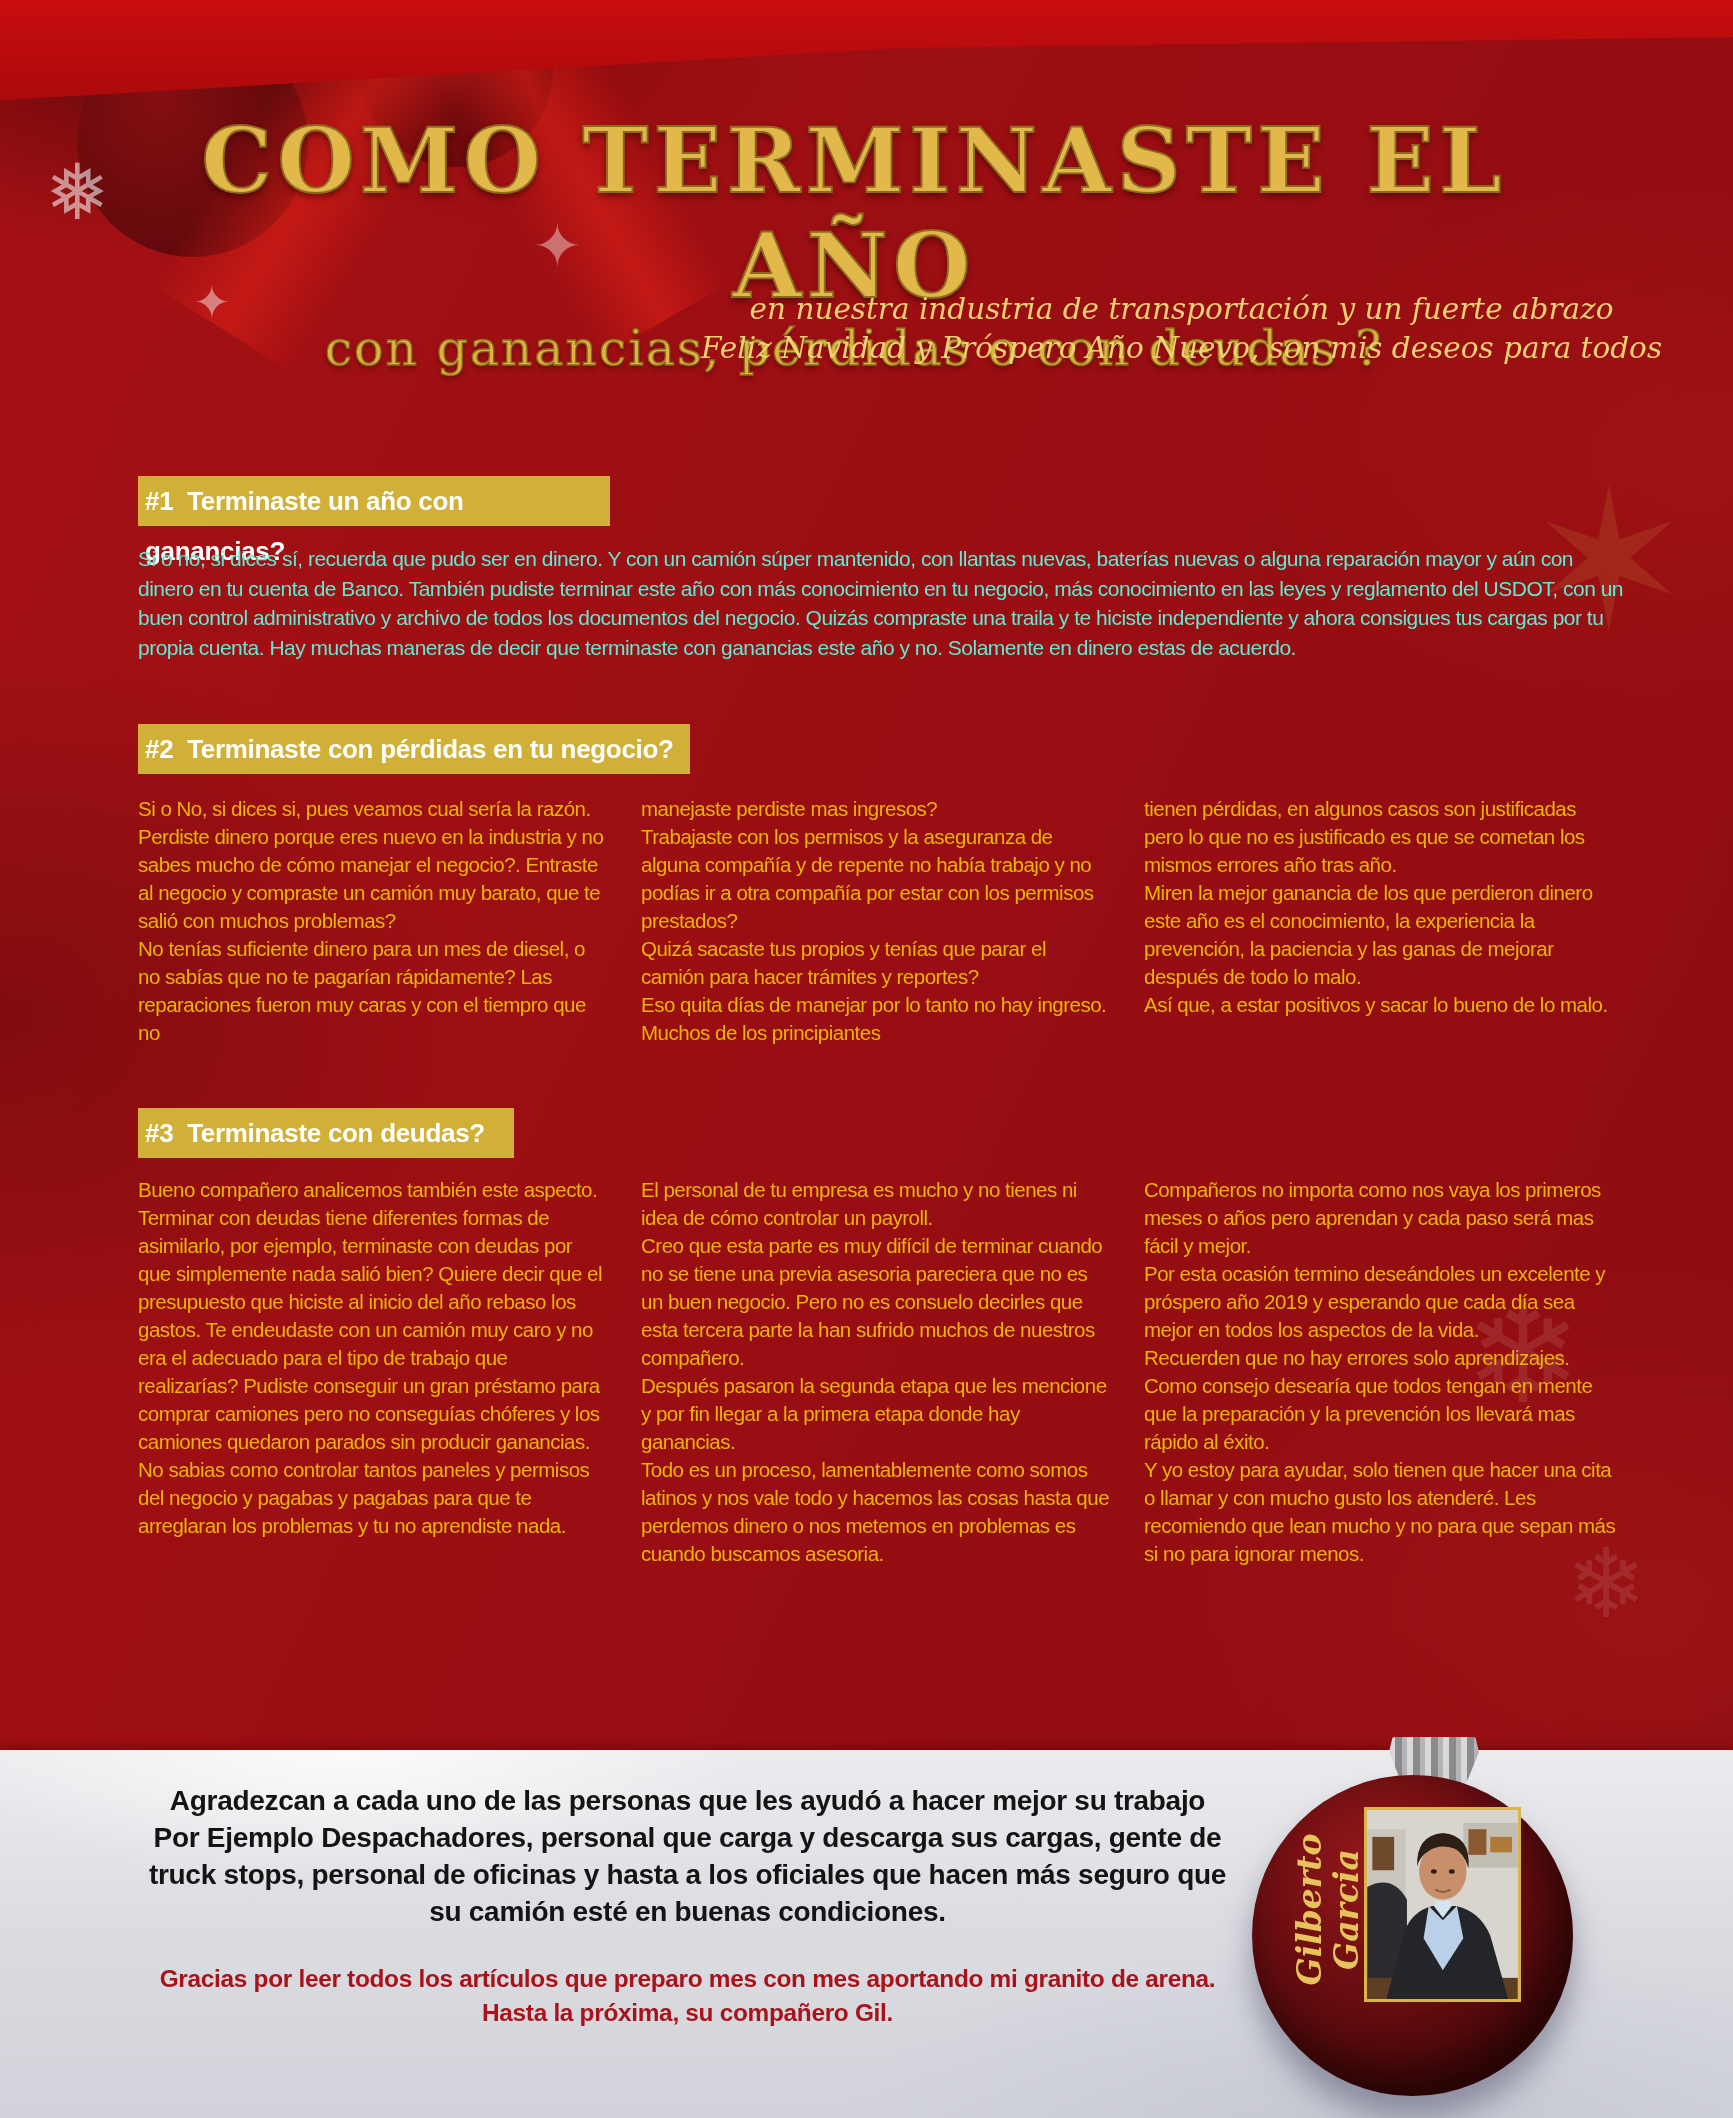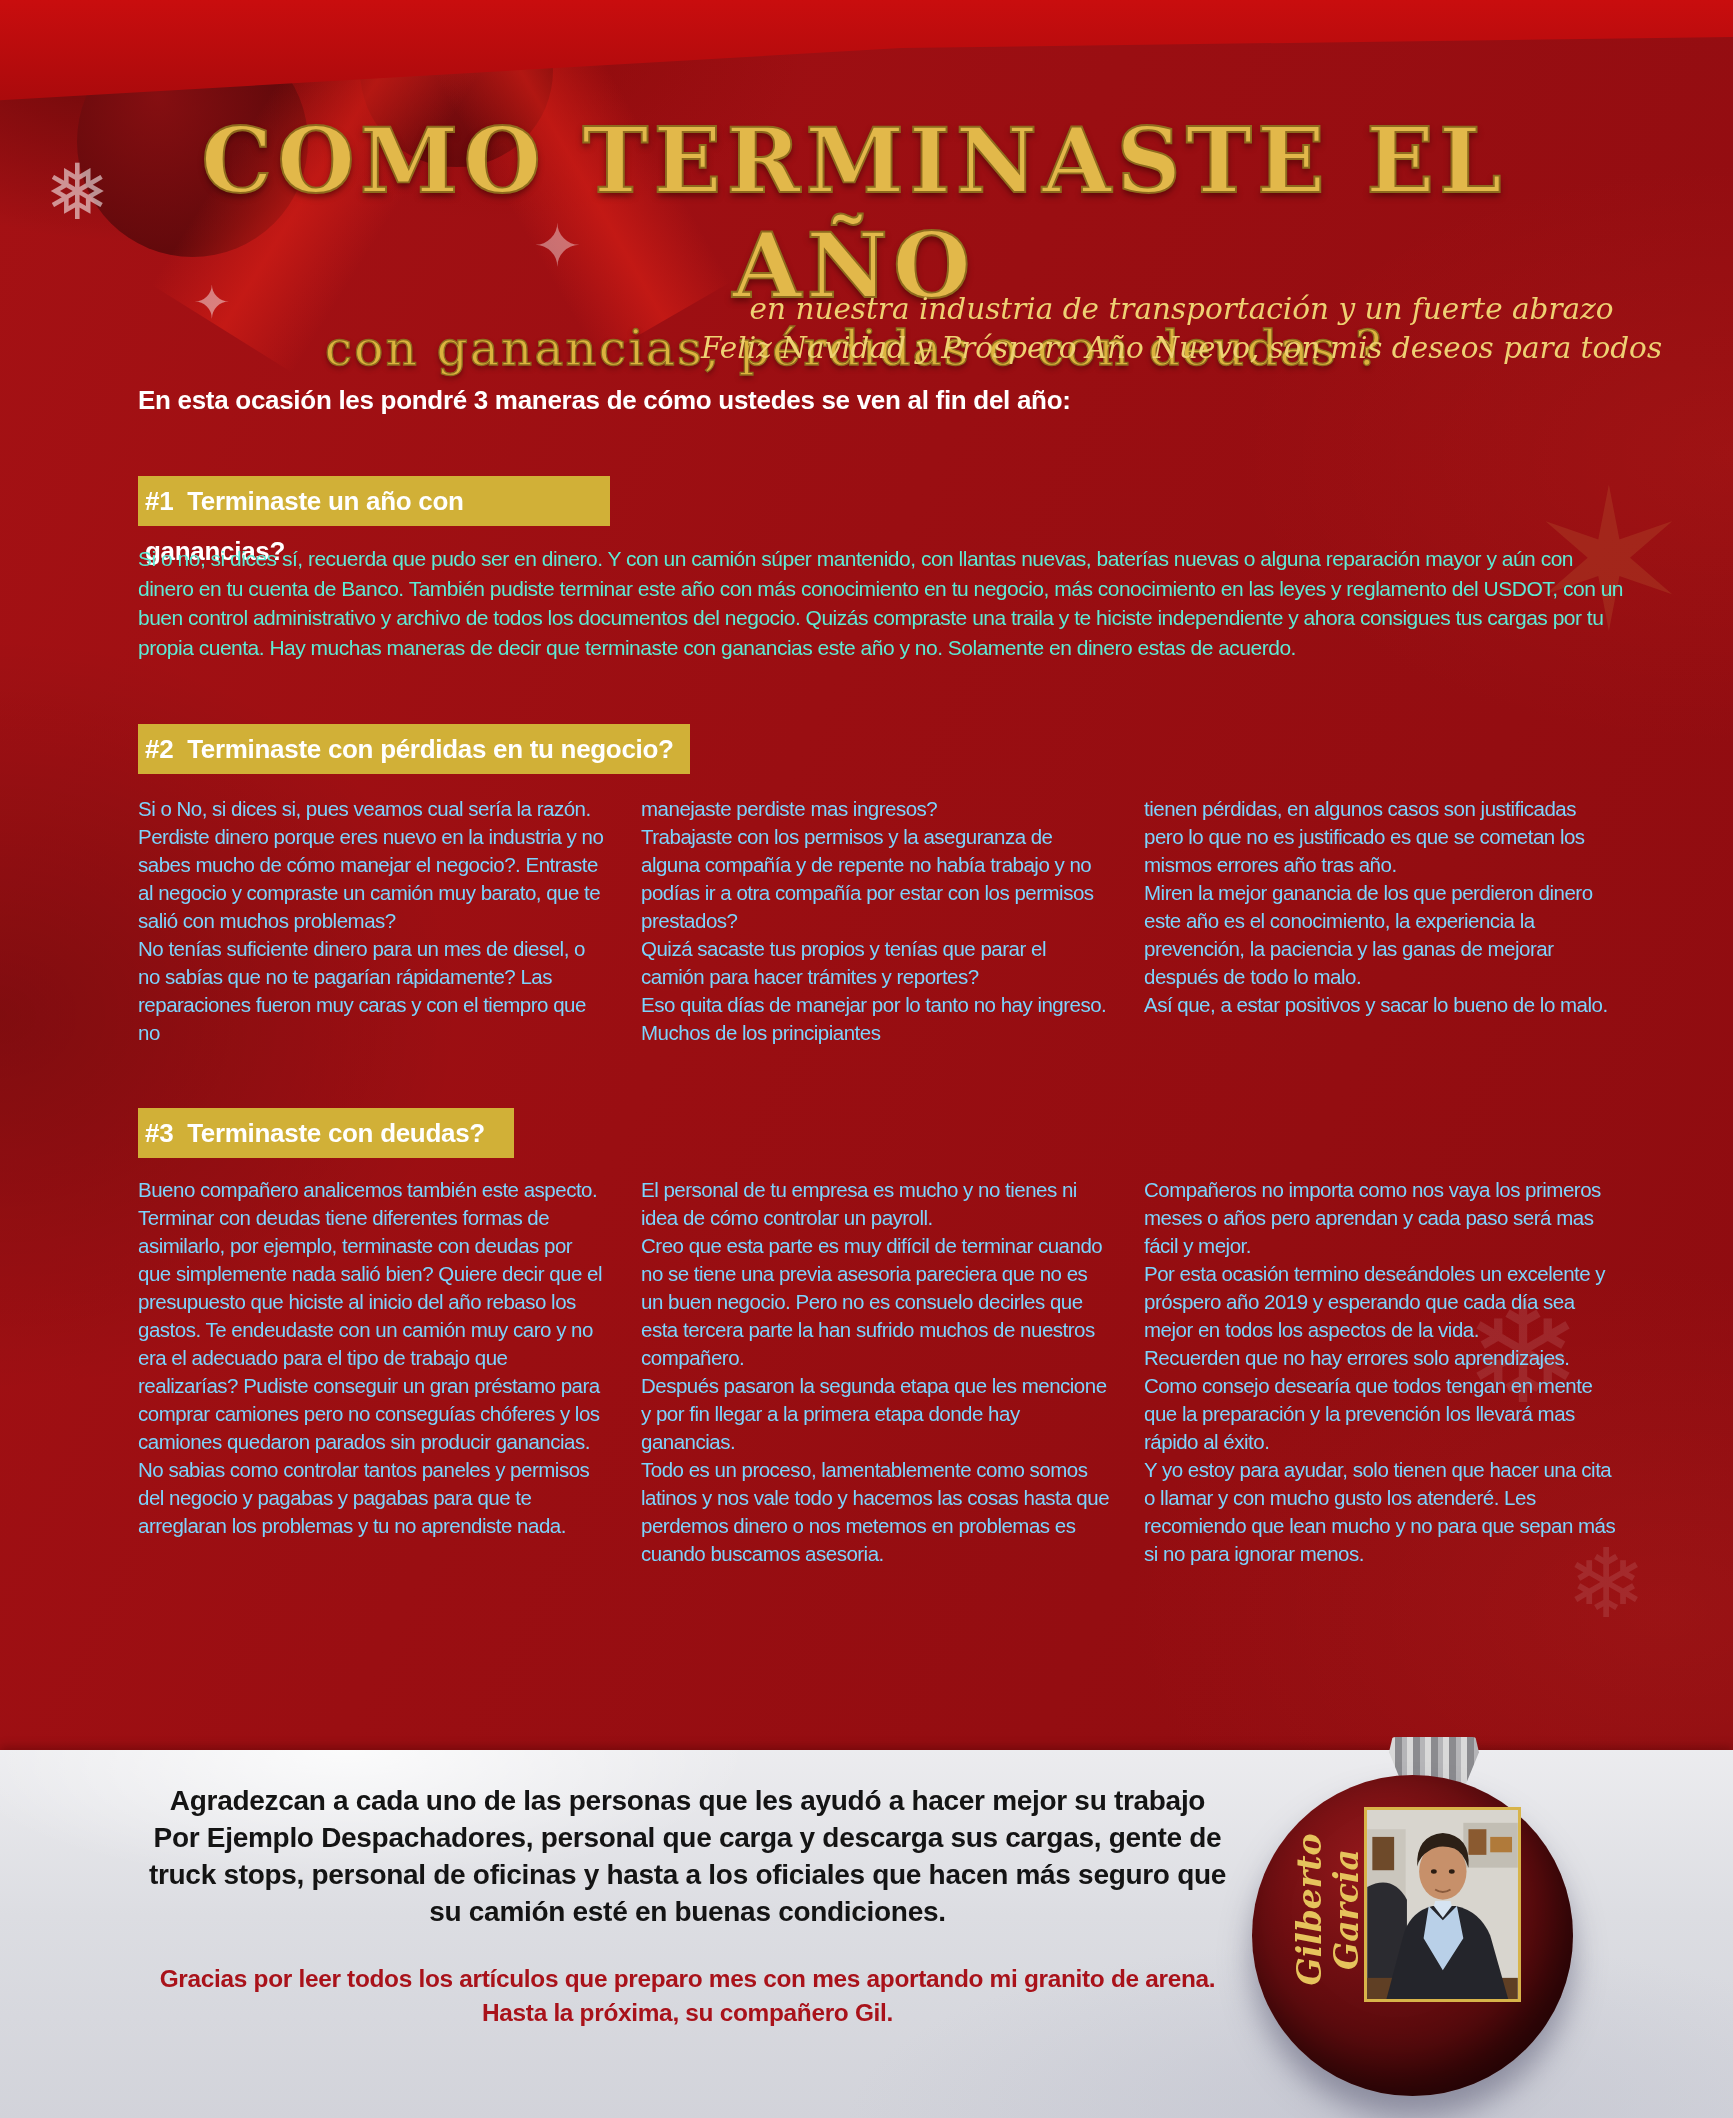--- a/index.html
+++ b/index.html
@@ -52,21 +52,21 @@
     white-space:pre-wrap;box-sizing:border-box;}
   .sh1{left:138px;top:476px;width:472px;}
   .sh2{left:138px;top:724px;width:552px;}
   .sh3{left:138px;top:1108px;width:376px;}
   
   .body-par{position:absolute;left:138px;top:544px;width:1489px;color:#5eead4;
     font-size:21px;line-height:29.5px;letter-spacing:-0.5px;}
   .cols{position:absolute;left:138px;display:flex;gap:31px;}
   .cols2{top:795px;}
   .cols3{top:1176px;}
-  .col{width:472px;color:#7dd3fc;font-size:20.5px;line-height:28px;letter-spacing:-0.5px;
+  .col{width:472px;color:#eab308;font-size:20.5px;line-height:28px;letter-spacing:-0.5px;
     white-space:pre-line;}
   
   .snow{position:absolute;left:0;top:1750px;width:1733px;height:369px;
     background:
       radial-gradient(578px 193px at 20% 0%, rgba(255,255,255,.8), transparent 70%),
       radial-gradient(770px 257px at 80% 100%, rgba(190,192,205,.6), transparent 70%),
       linear-gradient(180deg,#ececef,#dcdde2 45%,#d2d3da);
     box-shadow:0 -3.9px 9px rgba(60,0,0,.35);}
   .thanks-black{position:absolute;left:148px;top:32px;width:1079px;text-align:center;
     color:#141414;font-weight:bold;font-size:28px;line-height:37px;letter-spacing:-0.3px;}
@@ -111,21 +111,20 @@
   <div class="title-wrap">
     <h1>COMO TERMINASTE EL AÑO</h1>
     <h2>con ganancias, pérdidas o con deudas ?</h2>
   </div>
   <div class="greeting">
     <div>en nuestra industria de transportación y un fuerte abrazo</div>
     <div>Feliz Navidad y Próspero Año Nuevo, son mis deseos para todos</div>
   </div>
 
   <div class="intro">
-    <div>En esta ocasión les pondré 3 maneras de cómo ustedes se ven al fin del año:</div>
   </div>
 
   <div class="sec-head sh1">#1  Terminaste un año con ganancias?</div>
   <div class="body-par">Si o no, si dices sí, recuerda que pudo ser en dinero. Y con un camión súper mantenido, con llantas nuevas, baterías nuevas o alguna reparación mayor y aún con dinero en tu cuenta de Banco. También pudiste terminar este año con más conocimiento en tu negocio, más conocimiento en las leyes y reglamento del USDOT, con un buen control administrativo y archivo de todos los documentos del negocio. Quizás compraste una traila y te hiciste independiente y ahora consigues tus cargas por tu propia cuenta. Hay muchas maneras de decir que terminaste con ganancias este año y no. Solamente en dinero estas de acuerdo.</div>
 
   <div class="sec-head sh2">#2  Terminaste con pérdidas en tu negocio?</div>
   <div class="cols cols2">
     <div class="col">Si o No, si dices si, pues veamos cual sería la razón. Perdiste dinero porque eres nuevo en la industria y no sabes mucho de cómo manejar el negocio?. Entraste al negocio y compraste un camión muy barato, que te salió con muchos problemas?
  No tenías suficiente dinero para un mes de diesel, o no sabías que no te pagarían rápidamente? Las reparaciones fueron muy caras y con el tiempro que no</div>
     <div class="col">manejaste perdiste mas ingresos?

